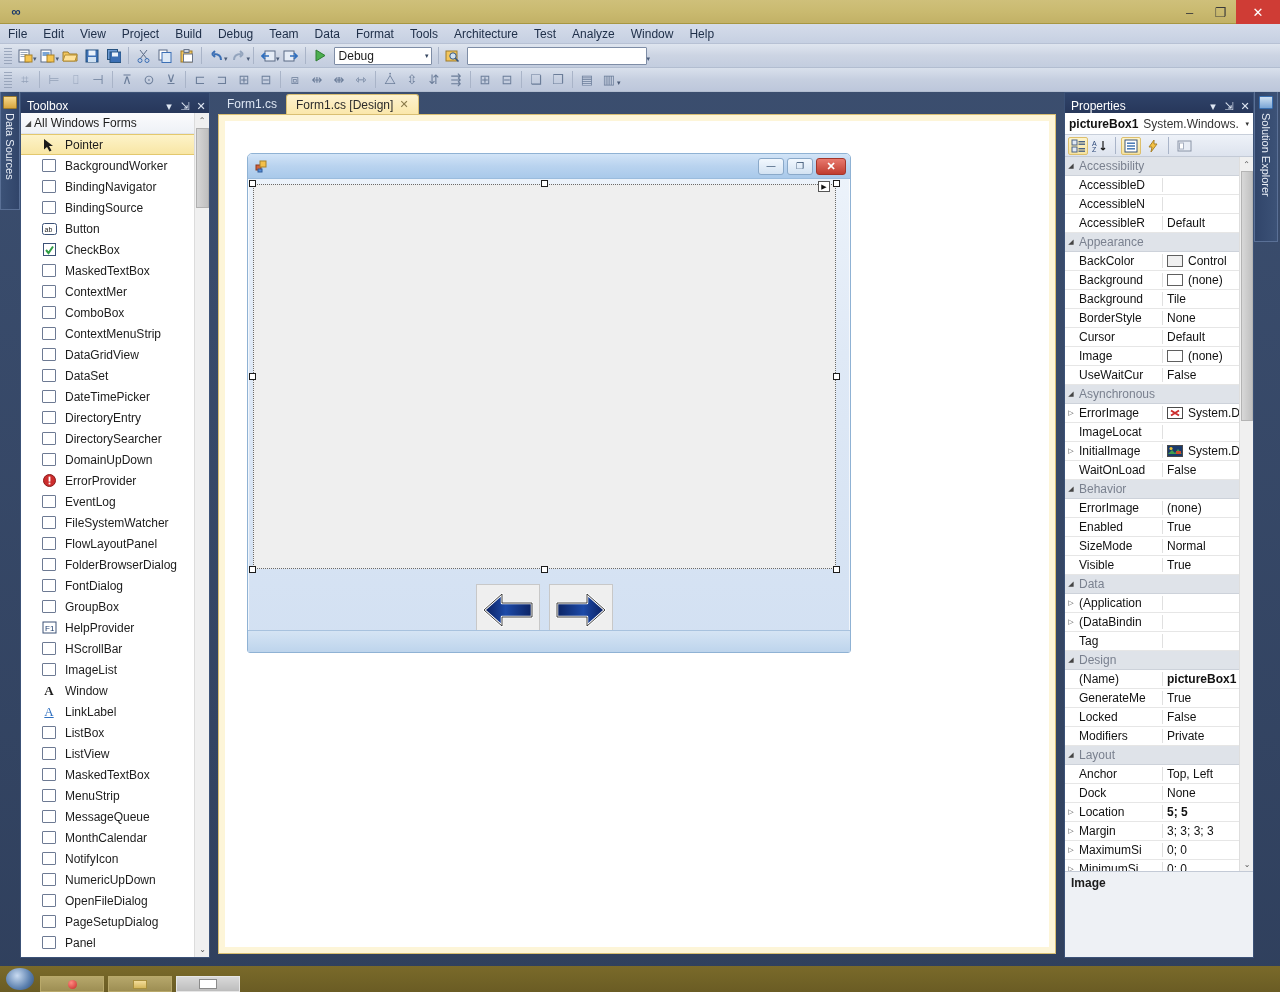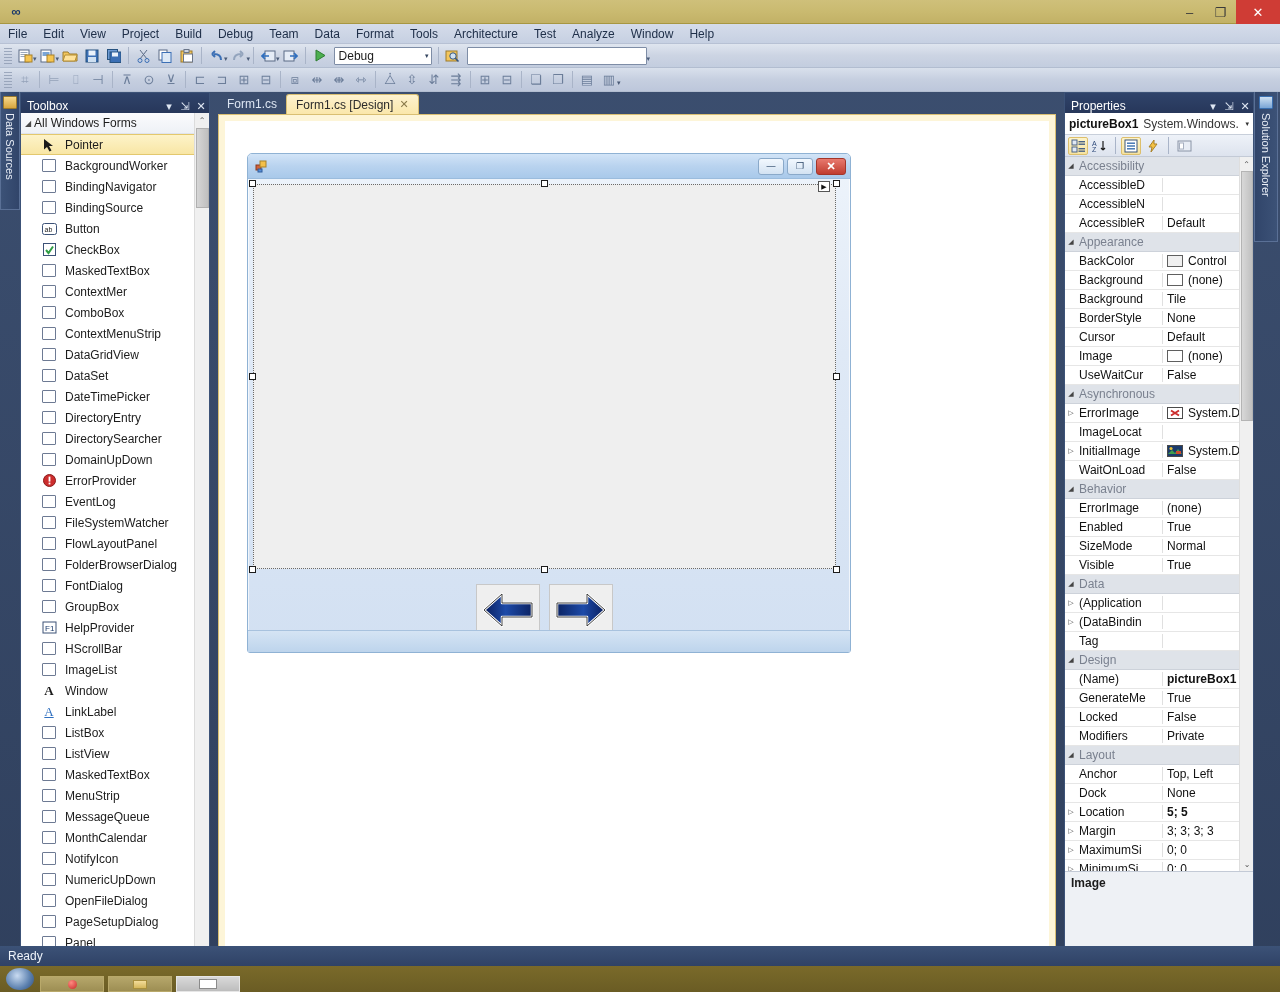--- a/index.html
+++ b/index.html
@@ -1243,23 +1243,20 @@
     </div>
 
     <div class="rightstrip">
       <div class="vtab right" style="height:150px;">
         <span class="ic" style="background:linear-gradient(180deg,#cfe0f1,#7aa5d6);border-color:#3a6fb0;"></span>
         <span class="lbl">Solution Explorer</span>
       </div>
     </div>
   </div>
 
-  <div class="statusbar">
-    <span>Ready</span>
-  </div>
 
   <div class="taskbar">
     <div class="start-orb"></div>
     <div class="tb-task">
       <span class="dot-red"></span>
     </div>
     <div class="tb-task">
       <span class="dot-folder"></span>
     </div>
     <div class="tb-task light">

